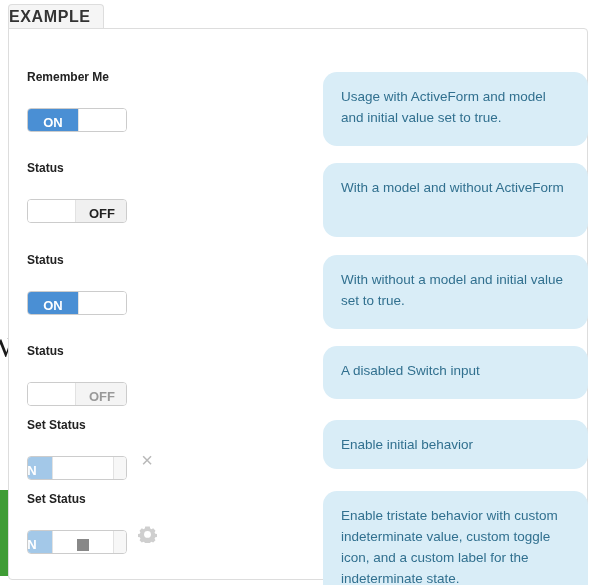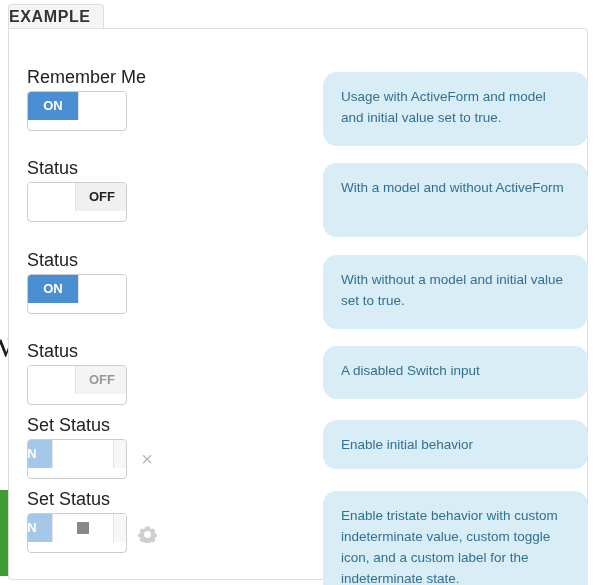--- a/index.html
+++ b/index.html
@@ -90,38 +90,39 @@
   }
 
   .row-left {
     position: absolute;
     left: 18px;
     top: 0;
     width: 280px;
   }
 
   .field-label {
-    font-size: 18px;
-    font-weight: normal;
+    font-size: 12px;
+    font-weight: bold;
     color: #222222;
     line-height: 16px;
     margin-bottom: 6px;
   }
 
   
   .switch {
     position: relative;
     display: block;
     width: 100px;
-    height: 40px;
+    height: 24px;
     box-sizing: border-box;
     border: 1px solid #cccccc;
     border-radius: 4px;
     overflow: hidden;
     background: #ffffff;
+    margin-top: 17px;
   }
   .sw-track {
     position: absolute;
     left: 0;
     top: 0;
     height: 28px;
     width: 200%;
     display: flex;
   }
   .sw-seg {

